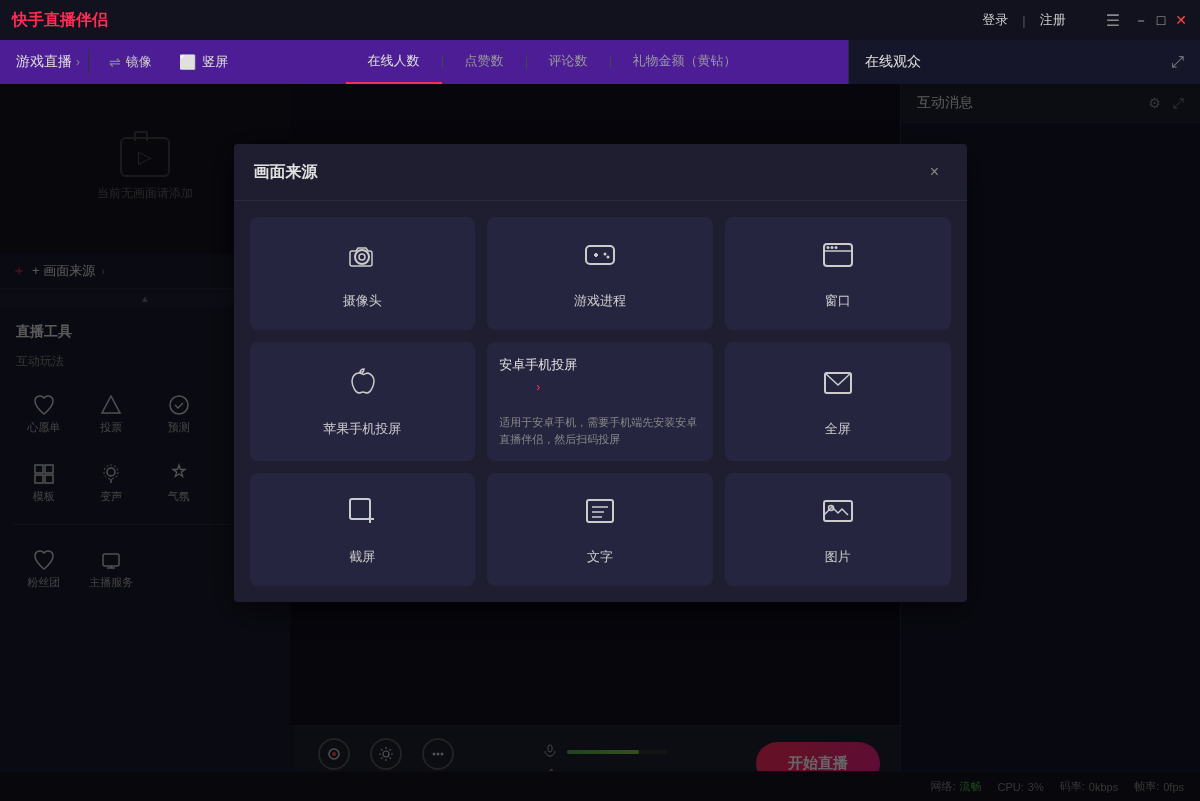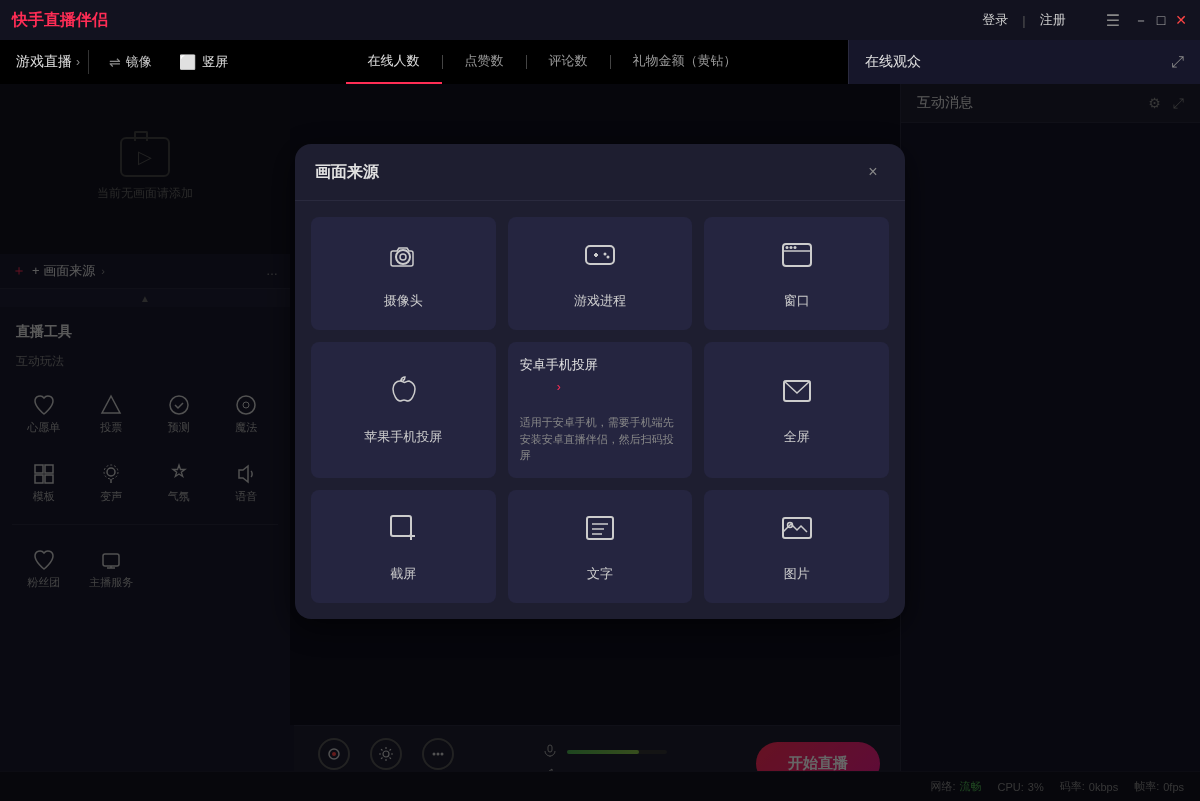--- a/index.html
+++ b/index.html
@@ -60,21 +60,21 @@
       cursor: pointer;
       color: #aaa;
       font-size: 14px;
       line-height: 1;
     }
 
     
     #nav-bar {
       width: 100%;
       height: 44px;
-      background: #000000;
+      background: #4c1d95;
       display: flex;
       align-items: center;
       padding: 0 0;
       gap: 32px;
     }
     .nav-left {
       display: flex;
       align-items: center;
       height: 100%;
       padding: 0 16px;
@@ -470,22 +470,22 @@
       height: 100%;
       background: rgba(0,0,0,0.6);
       z-index: 100;
       display: flex;
       align-items: flex-start;
       justify-content: center;
       padding-top: 60px;
     }
     #modal {
       background: #1e1e30;
-      border-radius: 16px;
-      width: 610px;
+      border-radius: 4px;
+      width: 733px;
       max-height: 520px;
       overflow: hidden;
       box-shadow: 0 8px 32px rgba(0,0,0,0.6);
     }
     #modal-header {
       padding: 16px 20px;
       display: flex;
       align-items: center;
       justify-content: space-between;
       border-bottom: 1px solid #2a2a3e;

